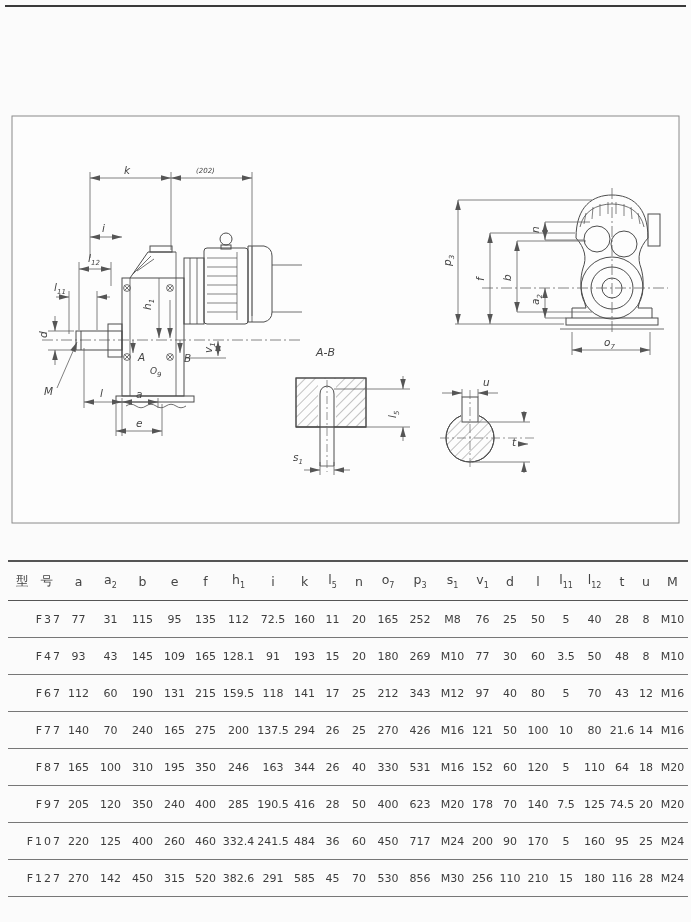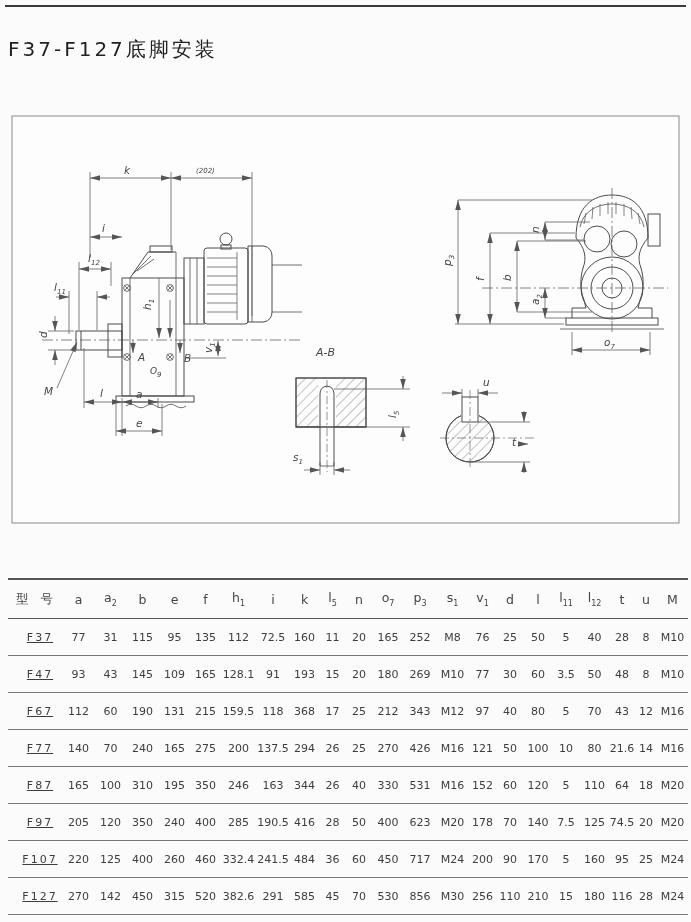--- a/index.html
+++ b/index.html
@@ -16,44 +16,43 @@
     position:absolute;left:5px;top:5px;width:681px;height:2px;background:#3a3a3a;
   }
   .page-title{
     position:absolute;left:8px;top:36px;
     font-size:20px;letter-spacing:3px;color:#222;font-weight:500;
     white-space:nowrap;
   }
   svg text{font-family:"DejaVu Sans",sans-serif;}
   
   .spec-table{
-    position:absolute;left:8px;top:578px;width:676px;
+    position:absolute;left:8px;top:560px;width:676px;
     border-collapse:collapse;table-layout:fixed;
     font-size:11px;color:#3d3d3d;
   }
   .spec-table thead th{
     font-weight:normal;font-size:12.5px;color:#444;
     border-top:2px solid #555;border-bottom:1.6px solid #555;
     height:38px;text-align:center;padding:0;
   }
   .spec-table thead th:first-child{text-align:left;padding-left:8px;letter-spacing:4px;}
   .spec-table td{
     height:36px;text-align:center;padding:0;
     border-bottom:1.3px solid #777;
   }
-  .spec-table td.model{text-align:center;padding-left:10px;letter-spacing:2px;text-decoration:underline;}
+  .spec-table td.model{text-align:right;padding-left:10px;letter-spacing:2px;}
   .spec-table sub{font-size:8px;}
 </style>
 </head>
 <body>
 
 <div class="page">
 
   <div class="top-rule"></div>
-  <div class="page-title">F37-F127底脚安装</div>
 
   <svg width="691" height="560" viewBox="0 0 691 560" style="position:absolute;left:0;top:0;">
     <defs>
       <marker id="arr" orient="auto-start-reverse" markerWidth="12" markerHeight="8" refX="10.5" refY="4" markerUnits="userSpaceOnUse">
         <path d="M0.5,1.2 L10.5,4 L0.5,6.8 Z" fill="#555"></path>
       </marker>
       <pattern id="hatch" patternUnits="userSpaceOnUse" width="7" height="7" patternTransform="rotate(45)">
         <line x1="0" y1="0" x2="0" y2="7" stroke="#6a6a6a" stroke-width="0.8"></line>
       </pattern>
     </defs>
@@ -380,21 +379,21 @@
         </tr>
         <tr>
           <td class="model">F67</td>
           <td>112</td>
           <td>60</td>
           <td>190</td>
           <td>131</td>
           <td>215</td>
           <td>159.5</td>
           <td>118</td>
-          <td>368</td>
+          <td>141</td>
           <td>17</td>
           <td>25</td>
           <td>212</td>
           <td>343</td>
           <td>M12</td>
           <td>97</td>
           <td>40</td>
           <td>80</td>
           <td>5</td>
           <td>70</td>

